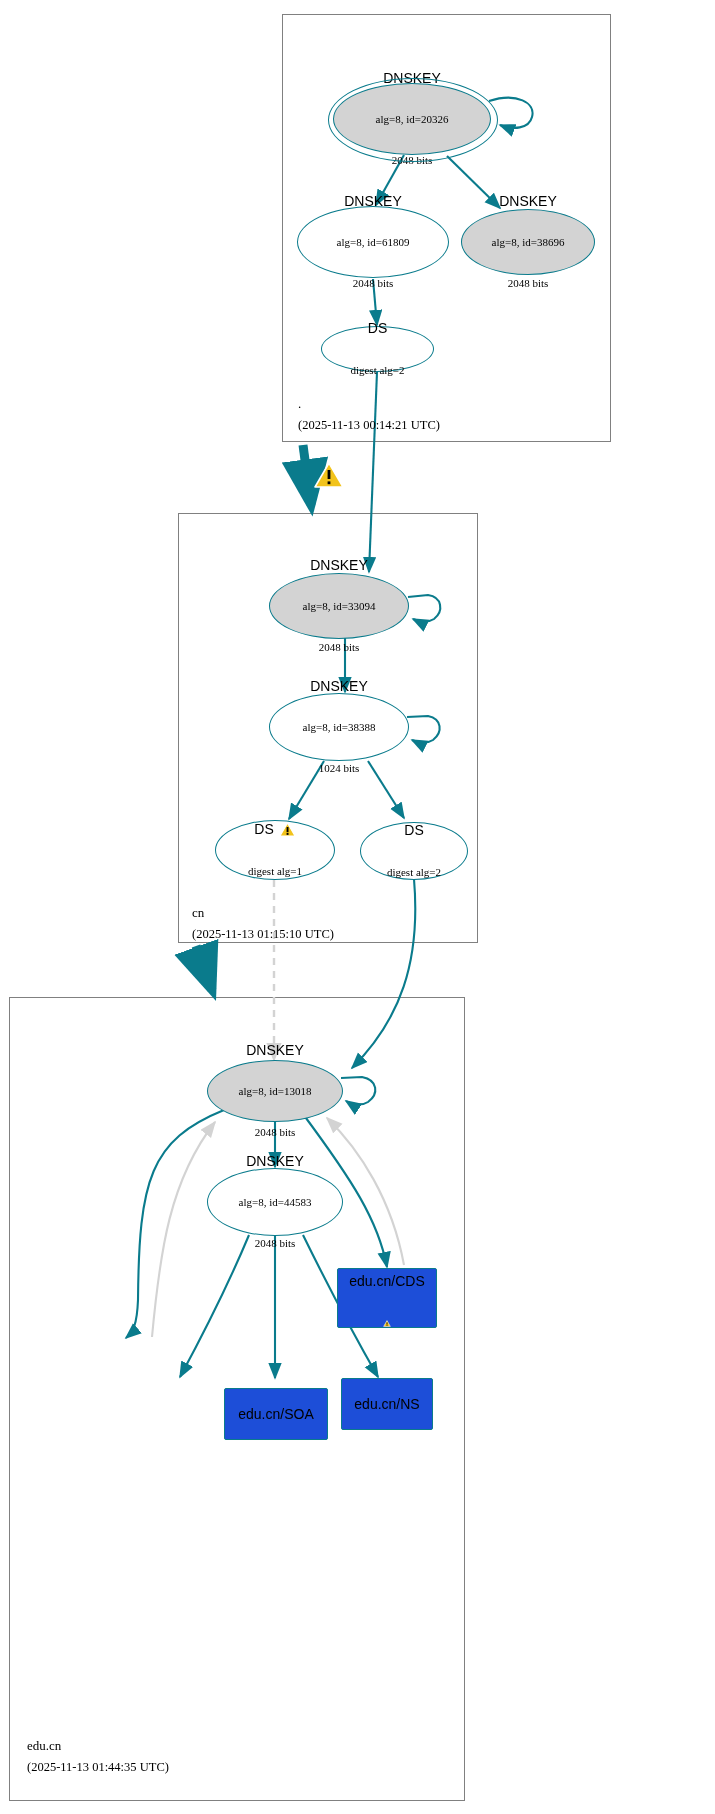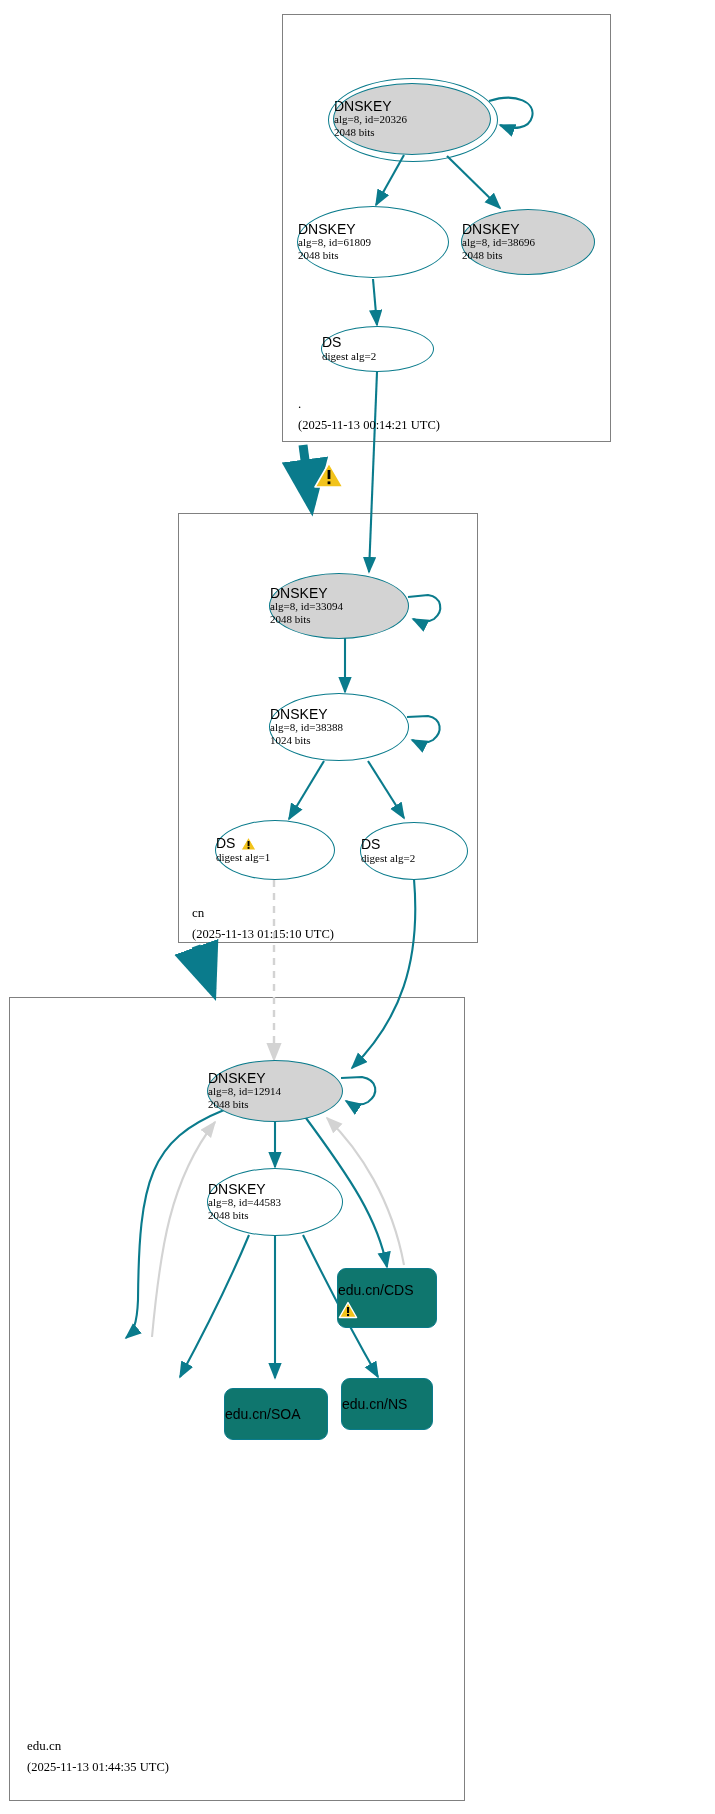--- a/index.html
+++ b/index.html
@@ -3,24 +3,24 @@
 <meta charset="utf-8">
 <style>
   html,body{margin:0;padding:0;background:#ffffff;}
   body{width:715px;height:1814px;font-family:"Liberation Sans",sans-serif;}
   #stage{position:relative;width:715px;height:1814px;overflow:hidden;}
   svg.layer{position:absolute;left:0;top:0;width:715px;height:1814px;}
   .zonebox{position:absolute;border:1px solid #808080;background:transparent;box-sizing:border-box;}
   .zonelabel{position:absolute;font-family:"Liberation Serif",serif;color:#000;white-space:nowrap;}
   .zonelabel .zname{font-size:13px;display:block;}
   .zonelabel .ztime{font-size:12.5px;display:block;margin-top:6px;}
-  .node{position:absolute;display:flex;flex-direction:column;align-items:flex-start;justify-content:center;box-sizing:border-box;}
+  .node{position:absolute;display:flex;flex-direction:column;align-items:center;justify-content:center;box-sizing:border-box;gap:28px;}
   .ellipse{border:1.6px solid #0a7b8c;border-radius:50%;background:#ffffff;}
   .ellipse.grey{background:#d3d3d3;}
-  .rect{border:1.6px solid #0a7b8c;border-radius:9px;background:#0f766e;}
+  .rect{border:1.6px solid #0a7b8c;border-radius:2px;background:#1d4ed8;}
   .l1{font-family:"Liberation Sans",sans-serif;font-size:14px;color:#000;line-height:1.05;white-space:nowrap;}
   .l2{font-family:"Liberation Serif",serif;font-size:11px;color:#000;line-height:1.18;white-space:nowrap;}
   .l3{font-family:"Liberation Serif",serif;font-size:11px;color:#000;line-height:1.18;white-space:nowrap;}
   .rl{font-family:"Liberation Sans",sans-serif;font-size:14px;color:#000;white-space:nowrap;}
   .dbl{position:absolute;border:1.6px solid #0a7b8c;border-radius:50%;background:transparent;pointer-events:none;}
   .warn{display:inline-block;vertical-align:middle;}
   .rowwrap{display:flex;align-items:center;gap:5px;justify-content:center;}
 </style>
 </head>
 <body>
@@ -163,21 +163,21 @@
     <div class="l2">digest alg=2</div>
   </div>
 
   <div class="zonelabel" style="left:192px;top:905px;">
     <span class="zname">cn</span>
     <span class="ztime">(2025-11-13 01:15:10 UTC)</span>
   </div>
 
   <div class="node ellipse grey" style="left:207px;top:1060px;width:136px;height:62px;">
     <div class="l1">DNSKEY</div>
-    <div class="l2">alg=8, id=12914</div>
+    <div class="l2">alg=8, id=13018</div>
     <div class="l3">2048 bits</div>
   </div>
 
   <div class="node ellipse" style="left:207px;top:1168px;width:136px;height:68px;">
     <div class="l1">DNSKEY</div>
     <div class="l2">alg=8, id=44583</div>
     <div class="l3">2048 bits</div>
   </div>
 
   <div class="node rect" style="left:337px;top:1268px;width:100px;height:60px;padding-top:4px;">

